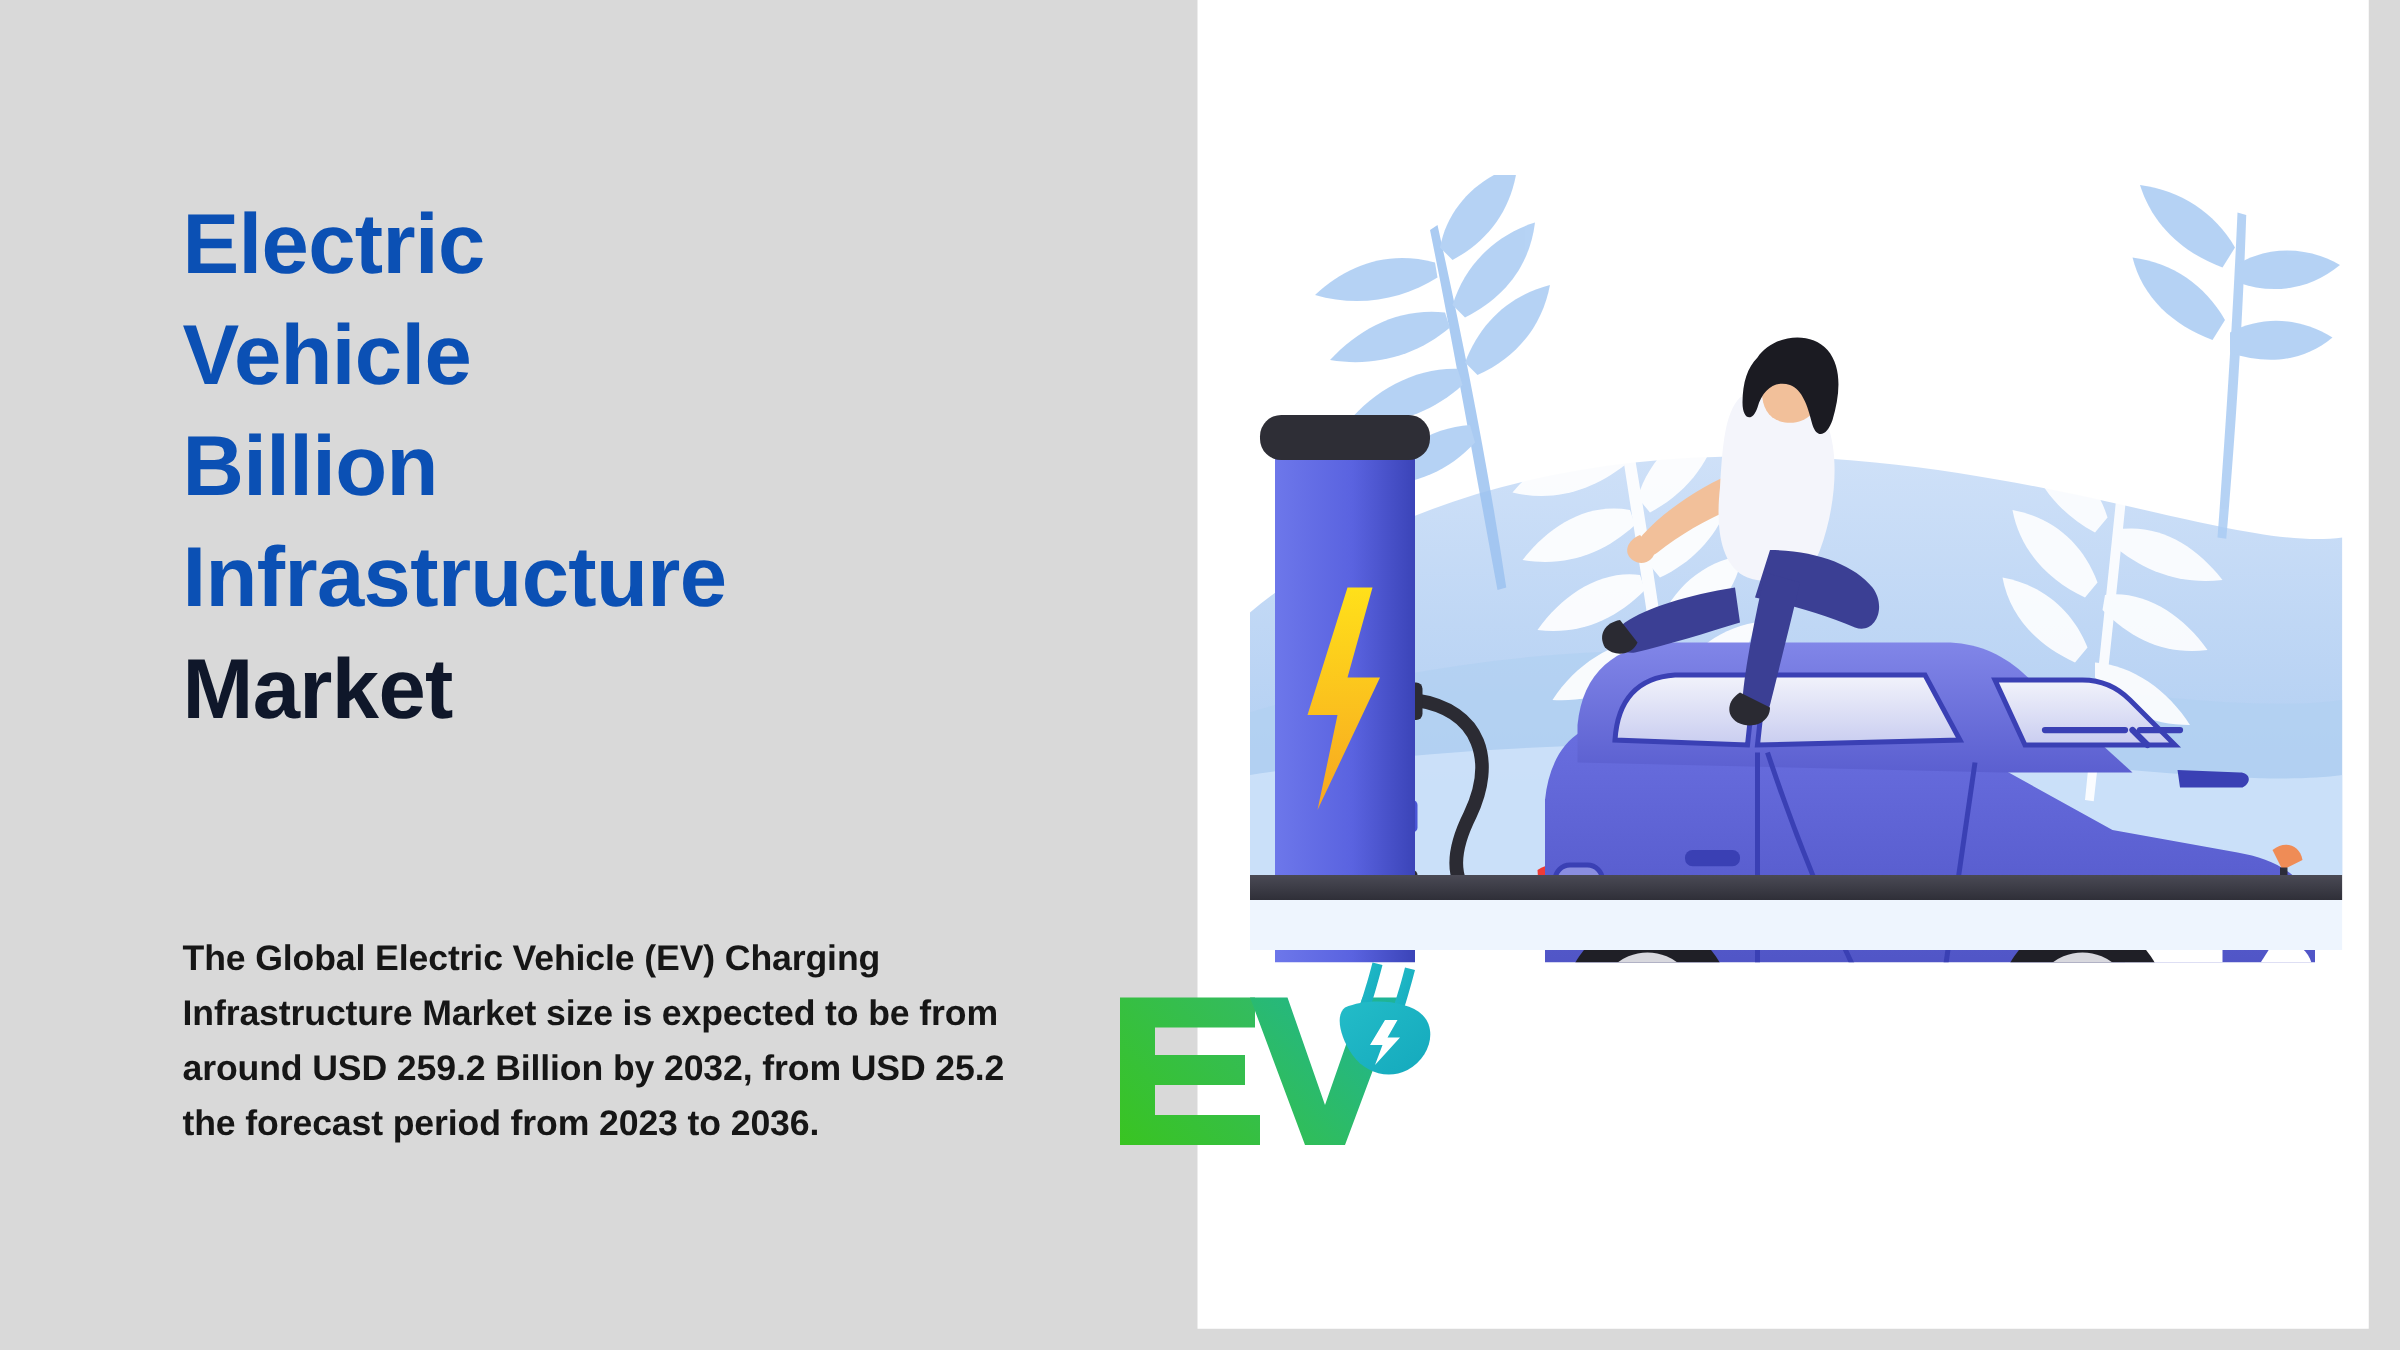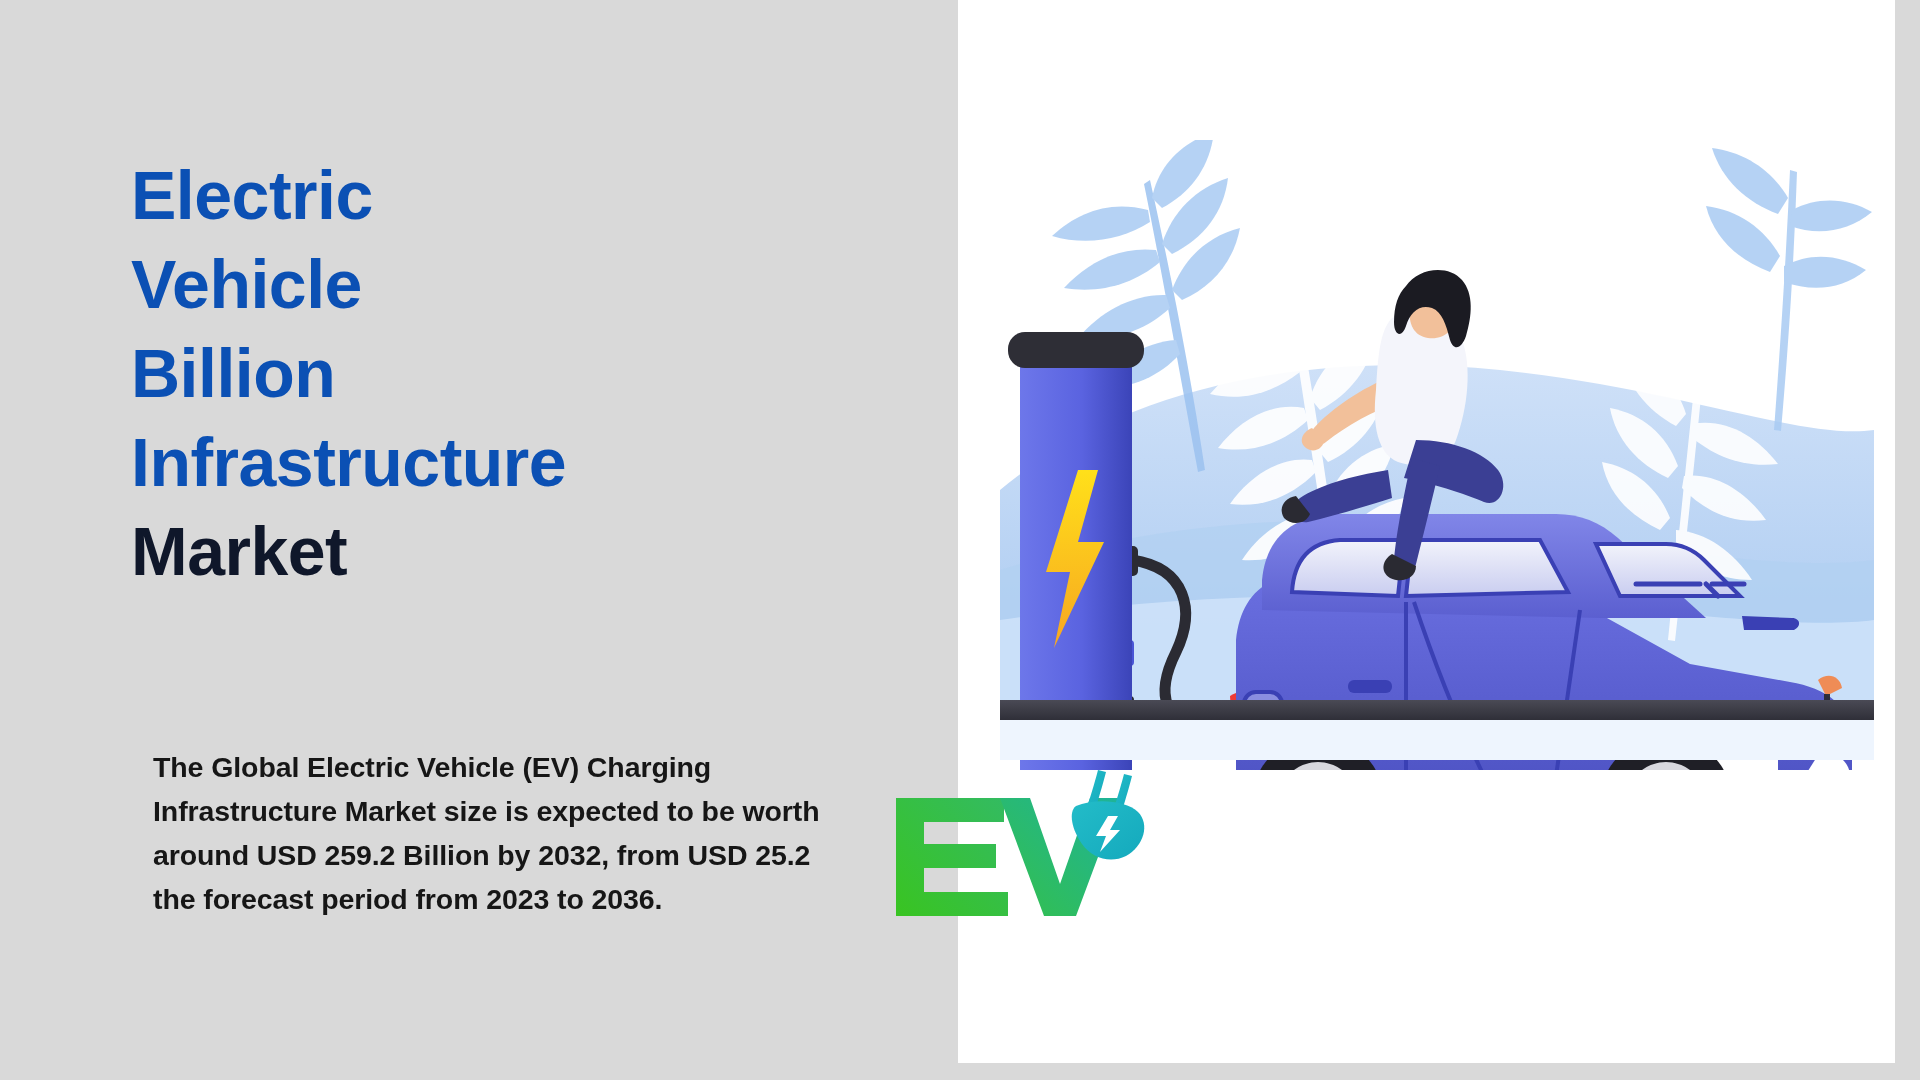--- a/index.html
+++ b/index.html
@@ -8,21 +8,21 @@
     background:#d9d9d9;
     font-family:"Liberation Sans", sans-serif;
     overflow:hidden;
     position:relative;
   }
   
   #canvas{position:absolute;inset:0;background:#d9d9d9;}
 
   
   #left-panel{
-    position:absolute;left:1px;top:0;width:958px;height:1080px;
+    position:absolute;left:16px;top:0;width:958px;height:1080px;
     background:#d9d9d9;
     padding-left:11px;
   }
   #headline{
     position:absolute;left:130px;top:105px;width:700px;
     font-weight:700;
     font-size:68px;
     line-height:89px;
     letter-spacing:-0.5px;
     color:#0b50b4;
@@ -30,21 +30,20 @@
   #headline .hl-line{display:block;}
   #headline .hl-accent{color:#0f172a;}
 
   #body-copy{
     position:absolute;left:130px;top:716px;width:800px;
     font-size:28.5px;
     line-height:44px;
     font-weight:600;
     color:#161616;
     letter-spacing:-0.1px;
-    margin-left:22px;
   }
   #body-copy .bc-line{display:block;white-space:nowrap;}
 
   
   #right-panel{
     position:absolute;left:958px;top:0;width:937px;height:1063px;
     background:#ffffff;
   }
 
   
@@ -72,21 +71,21 @@
     <h1 id="headline">
       <span class="hl-line">Electric</span>
       <span class="hl-line">Vehicle</span>
       <span class="hl-line">Billion</span>
       <span class="hl-line">Infrastructure</span>
       <span class="hl-line hl-accent">Market</span>
     </h1>
 
     <p id="body-copy">
       <span class="bc-line">The Global Electric Vehicle (EV) Charging</span>
-      <span class="bc-line">Infrastructure Market size is expected to be worth</span>
+      <span class="bc-line">Infrastructure Market size is expected to be from</span>
       <span class="bc-line">around USD 259.2 Billion by 2032, from USD 25.2</span>
       <span class="bc-line">the forecast period from 2023 to 2036.</span>
     </p>
   </div>
 
   <div id="right-panel">
 
     <div id="illustration">
       <svg id="illu-svg" viewBox="0 0 874 630" xmlns="http://www.w3.org/2000/svg">
         <defs>

